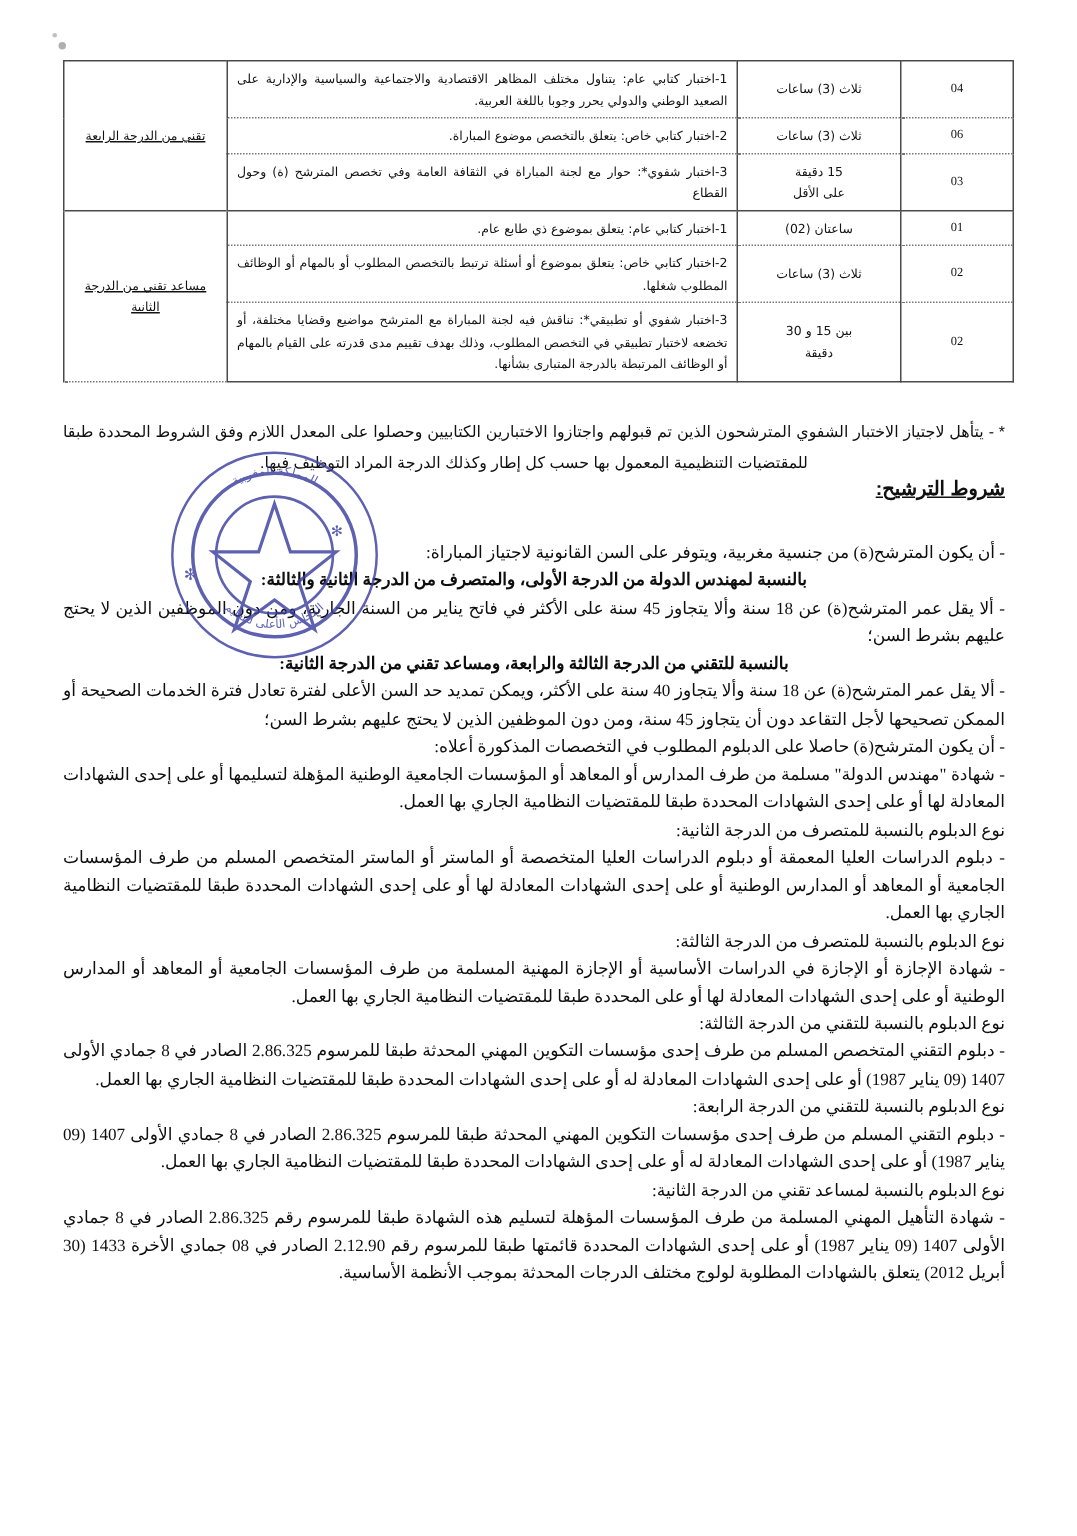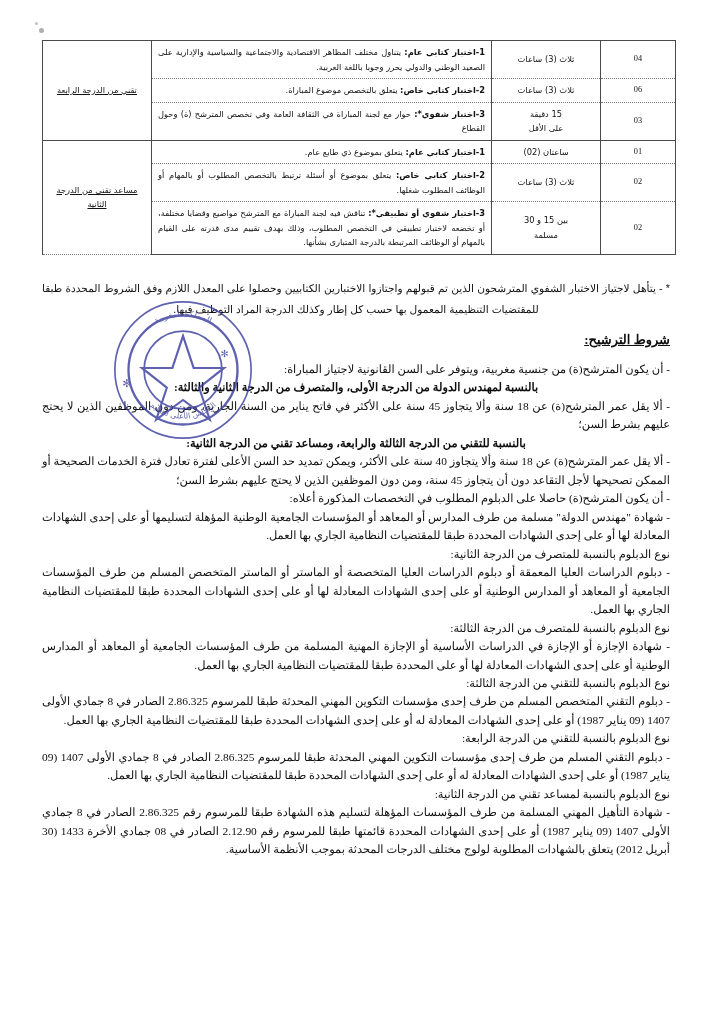--- a/index.html
+++ b/index.html
@@ -80,45 +80,45 @@
     text-align: center;
     font-size: 8.6px;
     line-height: 1.7;
   }
   td.c-coef {
     width: 62px;
     text-align: center;
     font-size: 9px;
     font-family: "Liberation Serif", "DejaVu Serif", serif;
   }
-  .bold-lead { font-weight: bold; }
+  .bold-lead { font-weight: normal; }
 
   
   .note {
     position: absolute;
     top: 278px;
     right: 48px;
     width: 628px;
     font-size: 10.6px;
     line-height: 1.95;
     text-align: justify;
     text-align-last: center;
     font-family: Liberation Sans, sans-serif;
   }
 
   .section-title {
     position: absolute;
-    top: 332px;
+    top: 318px;
     right: 48px;
     width: 628px;
     text-align: right;
     font-size: 13px;
     font-weight: bold;
     text-decoration: underline;
-    font-family: Liberation Serif, serif;
+    font-family: Liberation Sans, sans-serif;
   }
 
   .conditions {
     position: absolute;
     top: 360px;
     right: 48px;
     width: 628px;
     font-size: 11.4px;
     line-height: 1.62;
     font-family: "Liberation Serif", "DejaVu Serif", serif;
@@ -213,21 +213,21 @@
         <td class="c-dur">ثلاث (3) ساعات</td>
         <td class="c-desc">
           <span class="bold-lead">2-اختبار كتابي خاص:</span><span> يتعلق بموضوع أو أسئلة ترتبط بالتخصص المطلوب أو بالمهام أو الوظائف المطلوب شغلها.</span>
         </td>
       </tr>
 
       <tr class="dot-top">
         <td class="c-coef">02</td>
         <td class="c-dur">
           <div>بين 15 و 30</div>
-          <div>مسلمة</div>
+          <div>دقيقة</div>
         </td>
         <td class="c-desc">
           <span class="bold-lead">3-اختبار شفوي أو تطبيقي*:</span><span> تناقش فيه لجنة المباراة مع المترشح مواضيع وقضايا مختلفة، أو تخضعه لاختبار تطبيقي في التخصص المطلوب، وذلك بهدف تقييم مدى قدرته على القيام بالمهام أو الوظائف المرتبطة بالدرجة المتبارى بشأنها.</span>
         </td>
       </tr>
     </tbody>
   </table>
 
   <div class="note">* - يتأهل لاجتياز الاختبار الشفوي المترشحون الذين تم قبولهم واجتازوا الاختبارين الكتابيين وحصلوا على المعدل اللازم وفق الشروط المحددة طبقا للمقتضيات التنظيمية المعمول بها حسب كل إطار وكذلك الدرجة المراد التوظيف فيها.</div>
 

